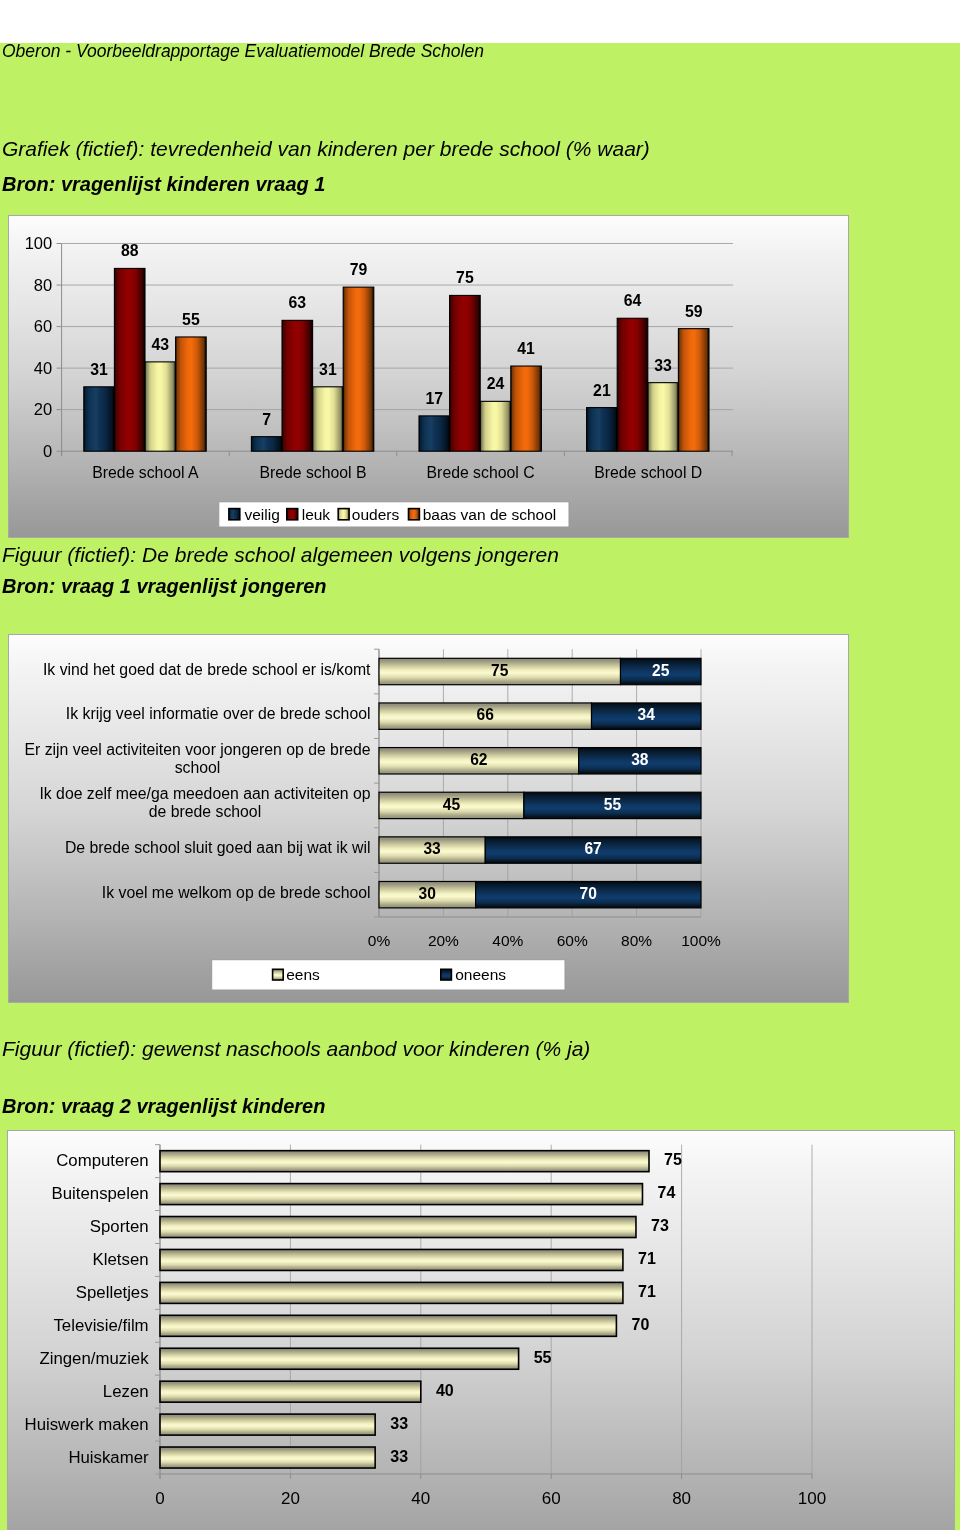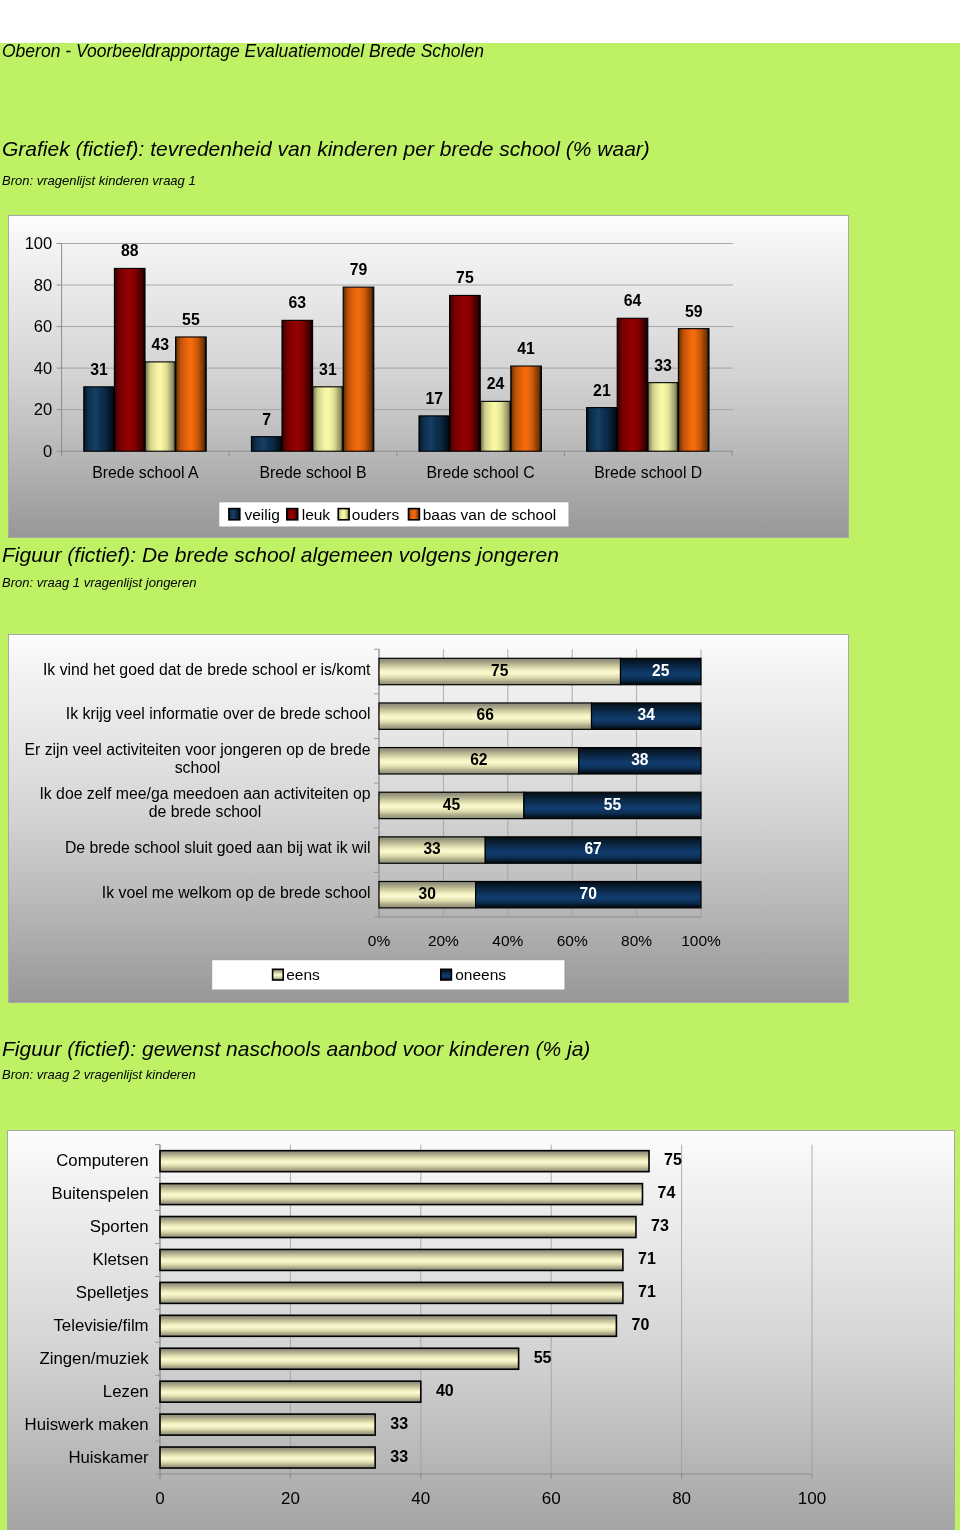--- a/index.html
+++ b/index.html
@@ -1,20 +1,20 @@
 <!DOCTYPE html>
 <html><head>
 <meta charset="utf-8">
 <style>
   html,body{margin:0;padding:0;background:#ffffff;}
   body{width:960px;height:1530px;font-family:"Liberation Sans",sans-serif;color:#000000;overflow:hidden;}
   .page{position:relative;width:960px;height:1530px;background:#bef264;margin-top:43px;}
   .doc-header{position:absolute;left:2px;top:-2px;font-size:17.5px;font-weight:normal;font-style:italic;white-space:nowrap;}
   .sec-title{position:absolute;left:2px;font-size:21px;font-style:italic;white-space:nowrap;}
-  .sec-src{position:absolute;left:2px;font-size:13px;font-weight:normal;font-style:italic;white-space:nowrap;}
+  .sec-src{position:absolute;left:2px;font-size:20px;font-weight:bold;font-style:italic;white-space:nowrap;}
   .section{display:block;}
   figure.chart{margin:0;}
   .chart{position:absolute;}
   svg{display:block;}
 </style>
 </head>
 <body>
 
 <div class="page">
 
@@ -242,21 +242,21 @@
           <rect x="264.6" y="335.3" width="10.6" height="10.7" fill="url(#c2s0)" stroke="#000" stroke-width="1.6"></rect>
           <text x="278.2" y="345.7" font-family="Liberation Sans, sans-serif" font-size="15.5" fill="#000">eens</text>
           <rect x="432.8" y="335.3" width="10.6" height="10.7" fill="url(#c2s1)" stroke="#000" stroke-width="1.6"></rect>
           <text x="447.2" y="345.7" font-family="Liberation Sans, sans-serif" font-size="15.5" fill="#000">oneens</text>
         </svg>
       </figure>
   </section>
 
   <section class="section">
     <div class="sec-title" style="top:994px;text-align:right;">Figuur (fictief): gewenst naschools aanbod voor kinderen (% ja)</div>
-    <div class="sec-src" style="top:1024px;">Bron: vraag 2 vragenlijst kinderen</div>
+    <div class="sec-src" style="top:1052px;">Bron: vraag 2 vragenlijst kinderen</div>
     <figure class="chart" id="chart-3" style="left:7px;top:1087px;">
         <svg width="948" height="446" viewBox="0 0 948 446">
           <defs>
             <linearGradient id="pbg3" x1="0" y1="0" x2="0" y2="1">
               <stop offset="0" stop-color="#fdfdfd"></stop>
               <stop offset="0.1" stop-color="#f3f3f3"></stop>
               <stop offset="0.3" stop-color="#e4e4e4"></stop>
               <stop offset="0.5" stop-color="#d3d3d3"></stop>
               <stop offset="0.75" stop-color="#b6b6b6"></stop>
               <stop offset="1" stop-color="#979797"></stop>

